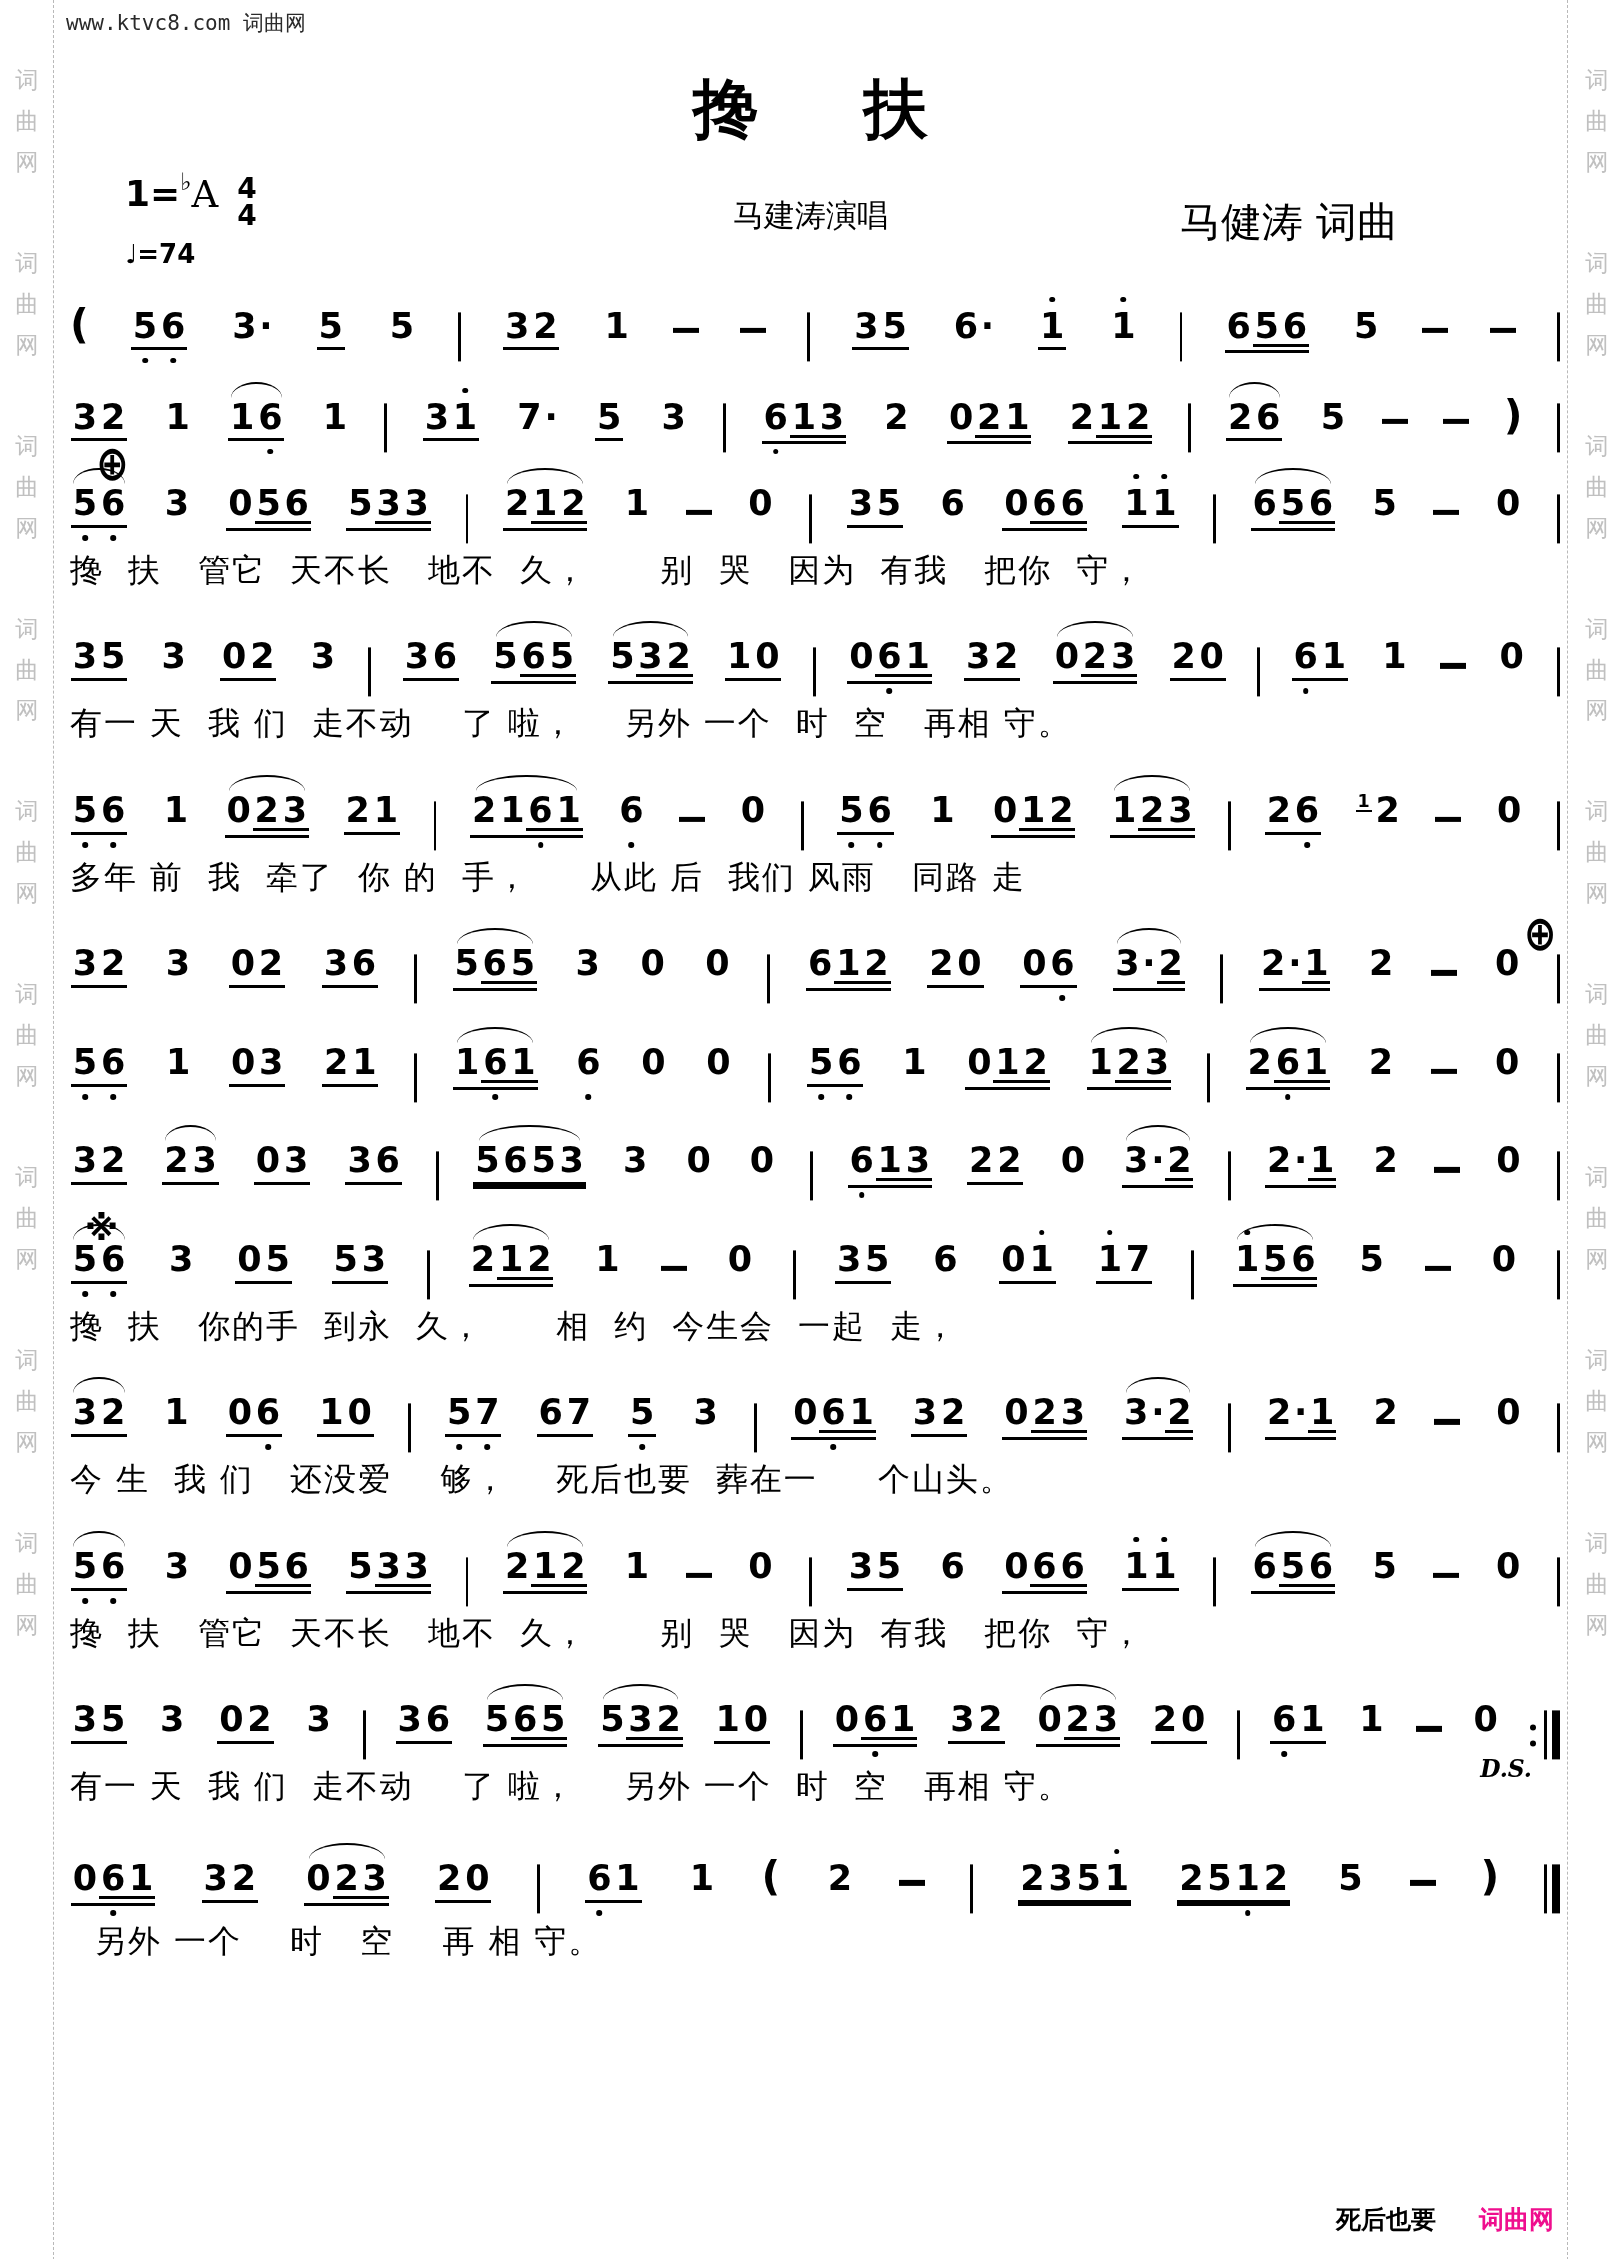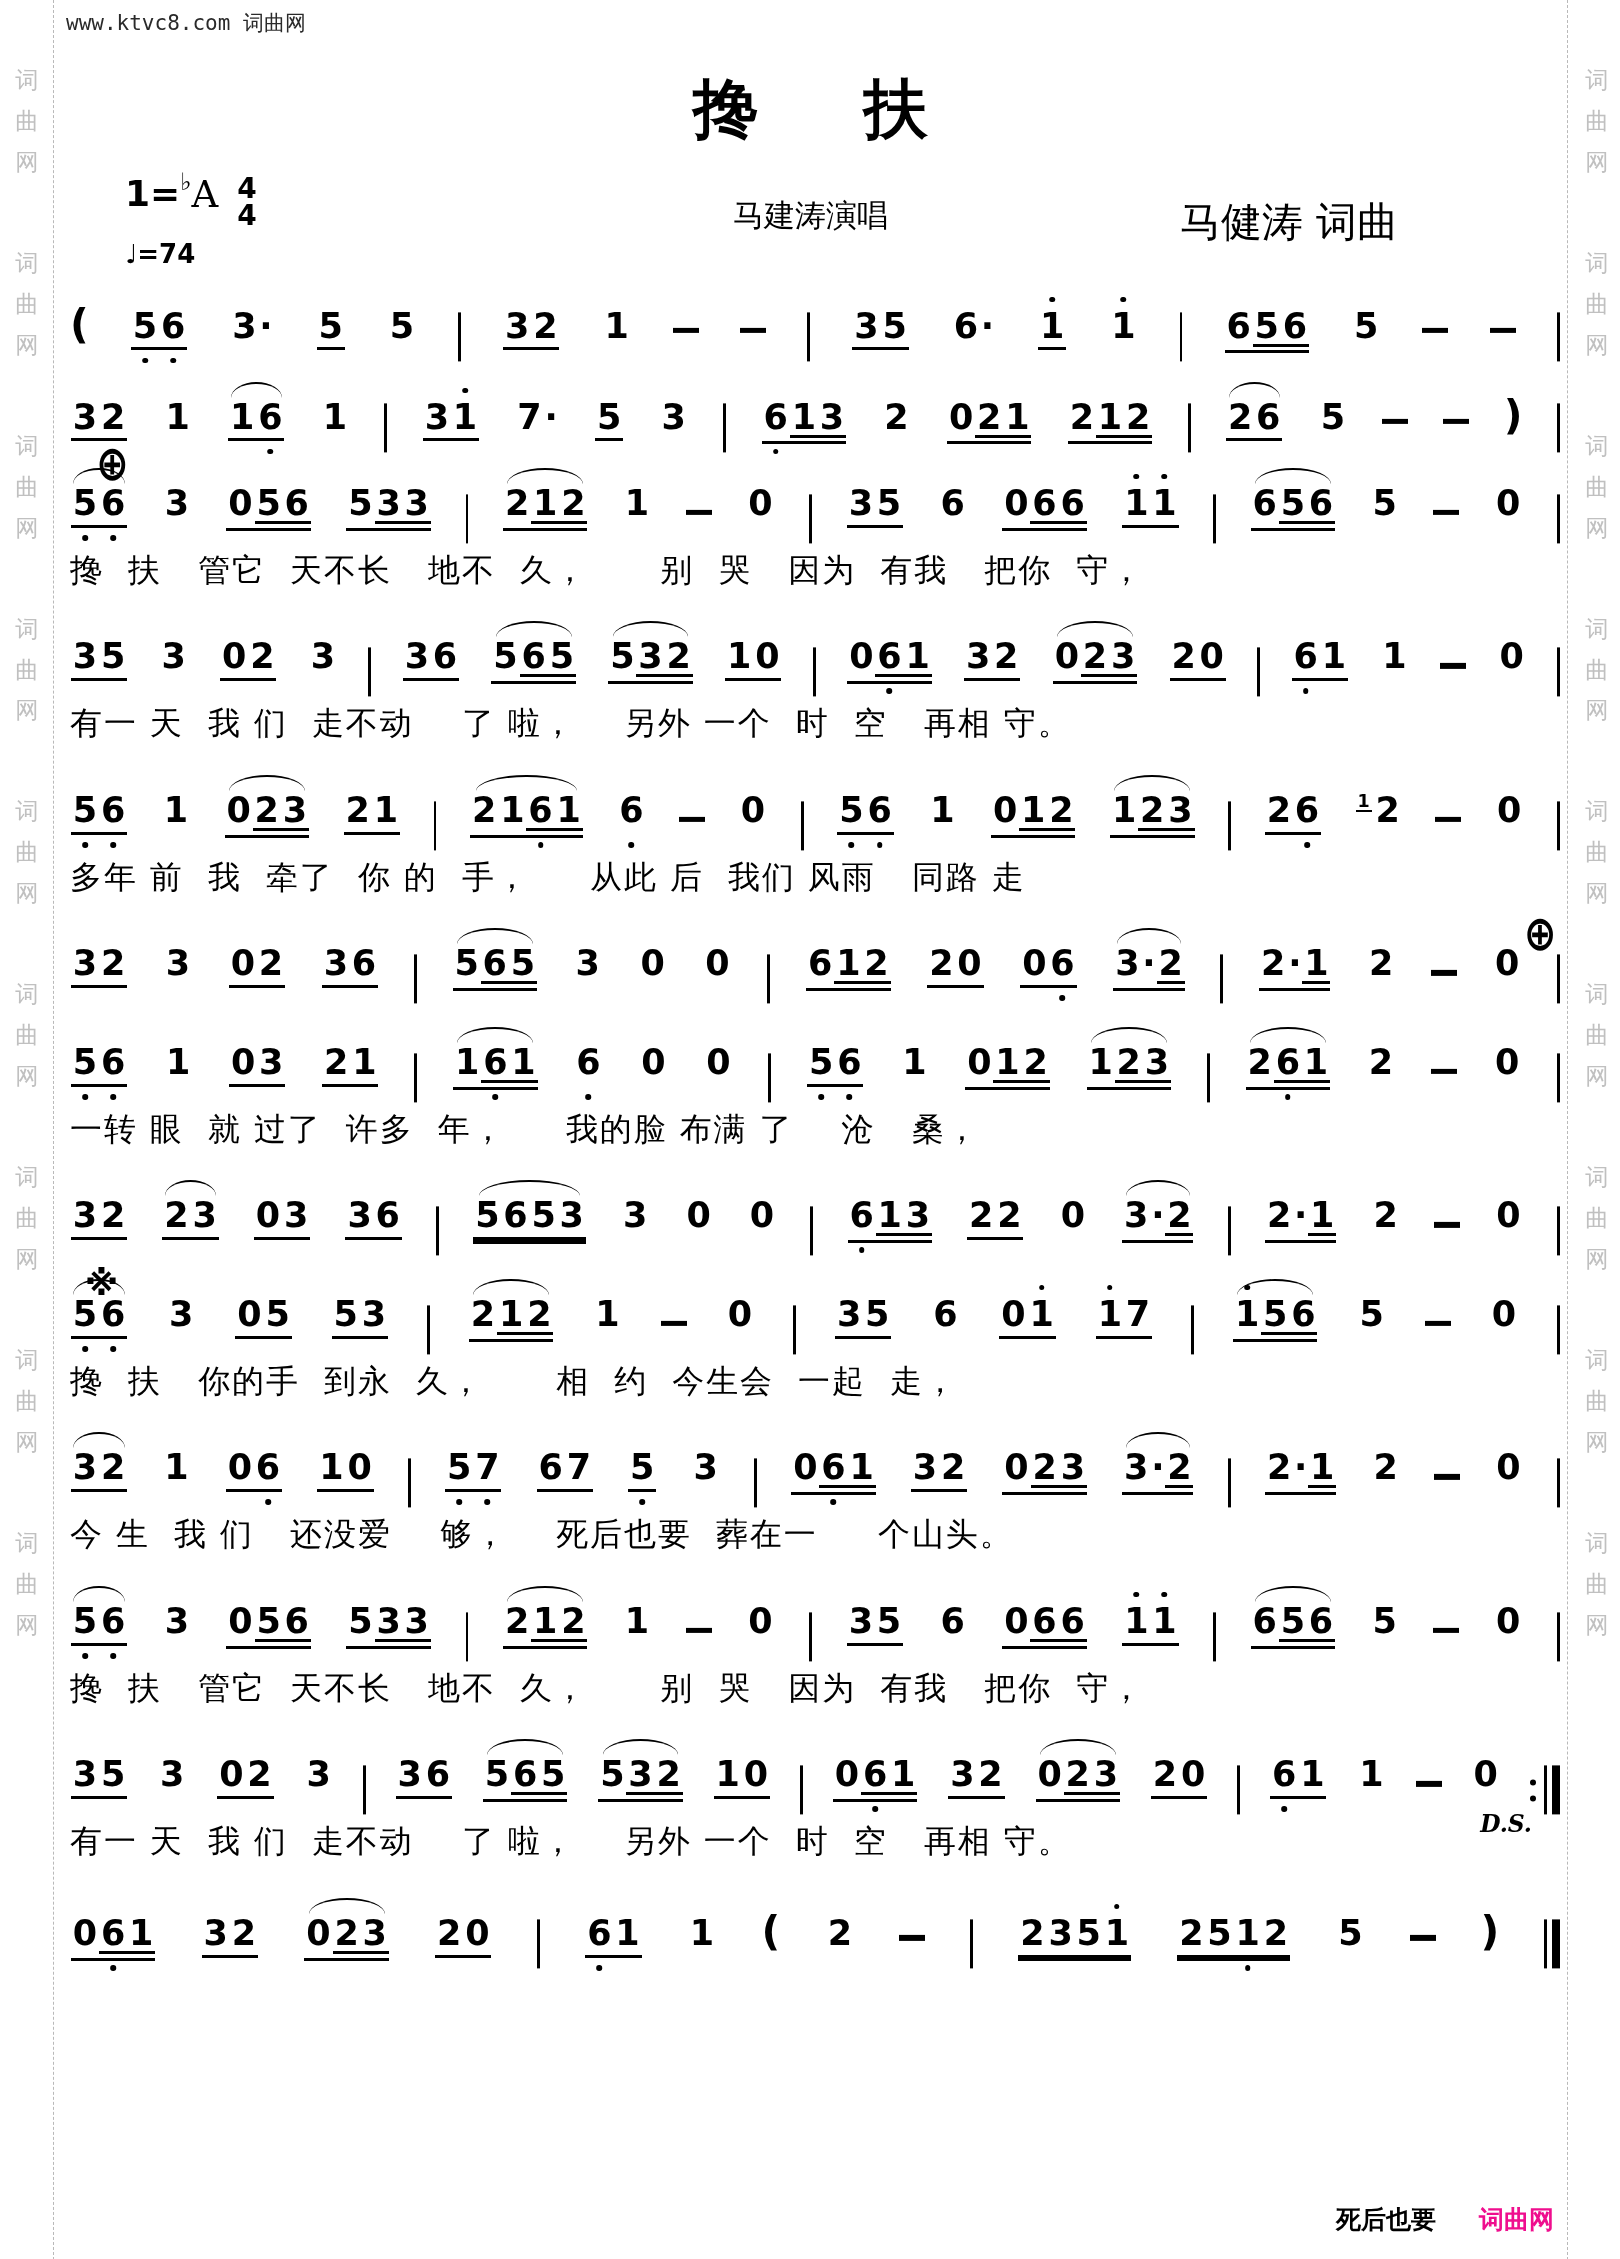--- a/index.html
+++ b/index.html
@@ -356,21 +356,20 @@
           <span class="tok"><span class="grp"><span class="ch">1</span></span></span>
           <span class="tok"><span class="grp ul"><span class="ch">0</span><span class="sub"><span class="ch">1</span><span class="ch">2</span></span></span></span>
           <span class="tok slur"><span class="grp ul"><span class="ch">1</span><span class="sub"><span class="ch">2</span><span class="ch">3</span></span></span></span>
           <div class="bar"></div>
           <span class="tok slur"><span class="grp ul"><span class="ch">2</span><span class="sub"><span class="ch">6<i class="db"></i></span><span class="ch">1</span></span></span></span>
           <span class="tok"><span class="grp"><span class="ch">2</span></span></span>
           <span class="dash"></span>
           <span class="tok"><span class="grp"><span class="ch">0</span></span></span>
           <div class="bar"></div>
         </div>
-        <div class="lyricline">一转 眼  就 过了  许多  年，     我的脸 布满 了    沧   桑，</div>
       </div>
       <div class="sys">
         <div class="noteline">
           <span class="tok"><span class="grp ul"><span class="ch">3</span><span class="ch">2</span></span></span>
           <span class="tok slur"><span class="grp ul"><span class="ch">2</span><span class="ch">3</span></span></span>
           <span class="tok"><span class="grp ul"><span class="ch">0</span><span class="ch">3</span></span></span>
           <span class="tok"><span class="grp ul"><span class="ch">3</span><span class="ch">6</span></span></span>
           <div class="bar"></div>
           <span class="tok slur"><span class="grp ul ul2"><span class="ch">5</span><span class="ch">6</span><span class="ch">5</span><span class="ch">3</span></span></span>
           <span class="tok"><span class="grp"><span class="ch">3</span></span></span>
@@ -514,20 +513,21 @@
           <span class="tok"><span class="grp ul ul2"><span class="ch">2</span><span class="ch">3</span><span class="ch">5</span><span class="ch">1<i class="da"></i></span></span></span>
           <span class="tok"><span class="grp ul ul2"><span class="ch">2</span><span class="ch">5</span><span class="ch">1<i class="db"></i></span><span class="ch">2</span></span></span>
           <span class="tok"><span class="grp"><span class="ch">5</span></span></span>
           <span class="dash"></span>
           <span class="paren">)</span>
           <span class="grpend">
             <i class="b"></i>
             <i class="b k"></i>
           </span>
         </div>
+        <div class="lyricline">  另外 一个    时   空    再 相 守。</div>
       </div>
     </div>
 
   <div class="footer">
     <span>死后也要</span><span class="brand" id="footer-brand" style="color: rgb(239, 14, 142);">词曲网</span>
   </div>
 </div>
 
 
 </body></html>

